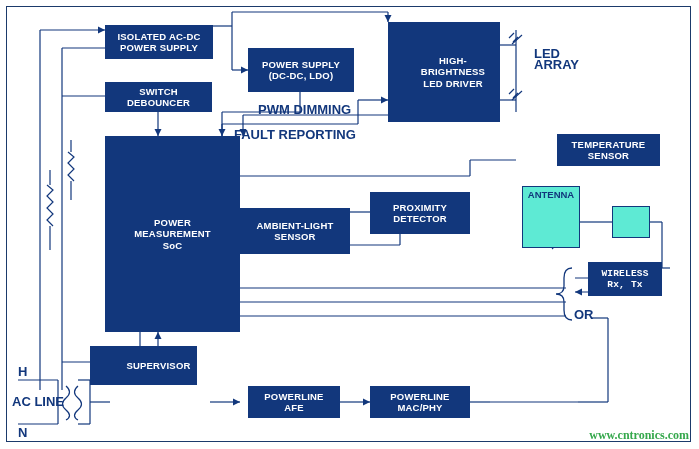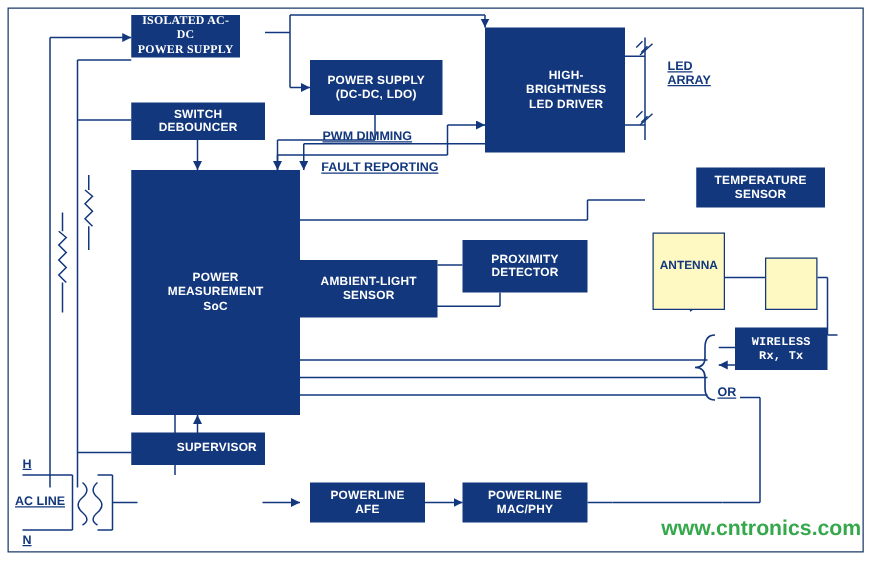--- a/index.html
+++ b/index.html
@@ -32,55 +32,54 @@
     display:flex;
     align-items:center;
     justify-content:center;
     text-align:center;
     box-sizing:border-box;
     padding:2px;
     white-space:pre-line;
   }
   .wblk{
     position:absolute;
-    background:#fef9c3;
+    background:#5eead4;
     color:#12377c;
     border:1px solid #12377c;
     font-size:9.5px;
     font-weight:bold;
     line-height:11.5px;
     display:flex;
     align-items:center;
     justify-content:center;
     text-align:left;
     box-sizing:border-box;
-    padding:20px;
+    padding:2px;
     white-space:pre-line;
   }
   .lbl{
     position:absolute;
     color:#12377c;
-    font-size:10px;
+    font-size:13px;
     font-weight:bold;
     line-height:11px;
     white-space:pre-line;
-    text-decoration:underline;
   }
   svg.overlay{
     position:absolute;left:0;top:0;
     width:699px;height:449px;
     pointer-events:none;
   }
   .wm{
     position:absolute;
-    right:10px;bottom:16px;
+    right:10px;bottom:6px;
     color:#35a84c;
-    font-size:17px;
-    font-weight:bold;
-    font-family:Liberation Sans, sans-serif;
+    font-size:12px;
+    font-weight:bold;
+    font-family:Liberation Serif, serif;
   }
 </style>
 </head>
 <body>
 
 <div id="canvas">
 
   <div class="frame"></div>
 
   <svg class="overlay" viewBox="0 0 699 449">
@@ -203,21 +202,21 @@
     </g>
 
     <g stroke="#12377c" stroke-width="1.2" fill="none">
       <path d="M512,44 l10,-9"></path>
       <path d="M509,38 l5,-5 M513,42 l5,-5"></path>
       <path d="M512,100 l10,-9"></path>
       <path d="M509,94 l5,-5 M513,98 l5,-5"></path>
     </g>
   </svg>
 
-  <div class="blk" style="left:105px;top:12px;width:87px;height:34px;font-family:Liberation Serif, serif;">ISOLATED AC-DC
+  <div class="blk" style="left:105px;top:25px;width:108px;height:34px;">ISOLATED AC-DC
 POWER SUPPLY</div>
 
   <div class="blk" style="left:105px;top:82px;width:107px;height:30px;">SWITCH
 DEBOUNCER</div>
 
   <div class="blk" style="left:248px;top:48px;width:106px;height:44px;">POWER SUPPLY
 (DC-DC, LDO)</div>
 
   <div class="blk" style="left:388px;top:22px;width:112px;height:100px;padding-left:20px;">HIGH-BRIGHTNESS
 LED DRIVER</div>
@@ -231,38 +230,38 @@
 
   <div class="blk" style="left:240px;top:208px;width:110px;height:46px;">AMBIENT-LIGHT
 SENSOR</div>
 
   <div class="blk" style="left:370px;top:192px;width:100px;height:42px;">PROXIMITY
 DETECTOR</div>
 
   <div class="blk" style="left:588px;top:262px;width:74px;height:34px;font-family:Liberation Mono, monospace;">WIRELESS
 Rx, Tx</div>
 
-  <div class="blk" style="left:105px;top:346px;width:107px;height:26px;padding-left:32px;">SUPERVISOR</div>
+  <div class="blk" style="left:90px;top:346px;width:107px;height:39px;padding-left:32px;">SUPERVISOR</div>
 
 
   <div class="blk" style="left:248px;top:386px;width:92px;height:32px;">POWERLINE
 AFE</div>
 
   <div class="blk" style="left:370px;top:386px;width:100px;height:32px;">POWERLINE
 MAC/PHY</div>
 
   <div class="wblk" style="left:522px;top:186px;width:58px;height:62px;align-items:flex-start;">
     <span>ANTENNA</span>
   </div>
 
   <div class="wblk" style="left:612px;top:206px;width:38px;height:32px;"></div>
 
   <div class="lbl" style="left:258px;top:104px;">PWM DIMMING</div>
 
-  <div class="lbl" style="left:257px;top:129px;">FAULT REPORTING</div>
+  <div class="lbl" style="left:234px;top:129px;">FAULT REPORTING</div>
 
   <div class="lbl" style="left:534px;top:48px;">LED
 ARRAY</div>
 
   <div class="lbl" style="left:574px;top:294px;margin-top:15px;">OR</div>
 
   <div class="lbl" style="left:12px;top:396px;">AC LINE</div>
 
   <div class="lbl" style="left:18px;top:366px;">H</div>
 

